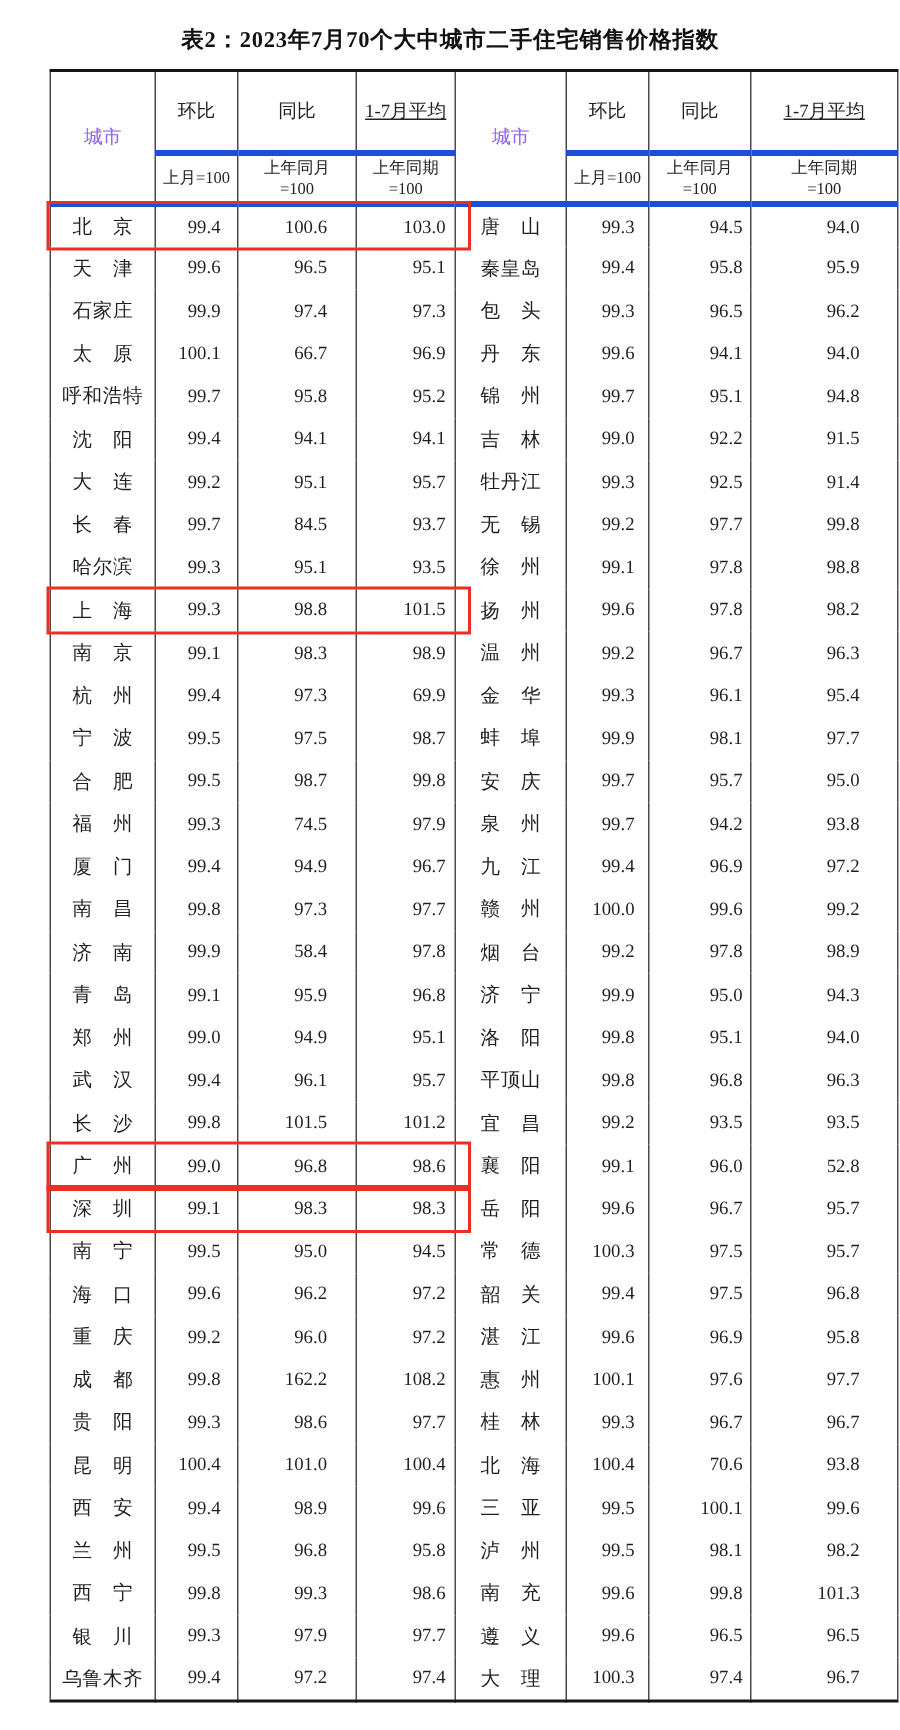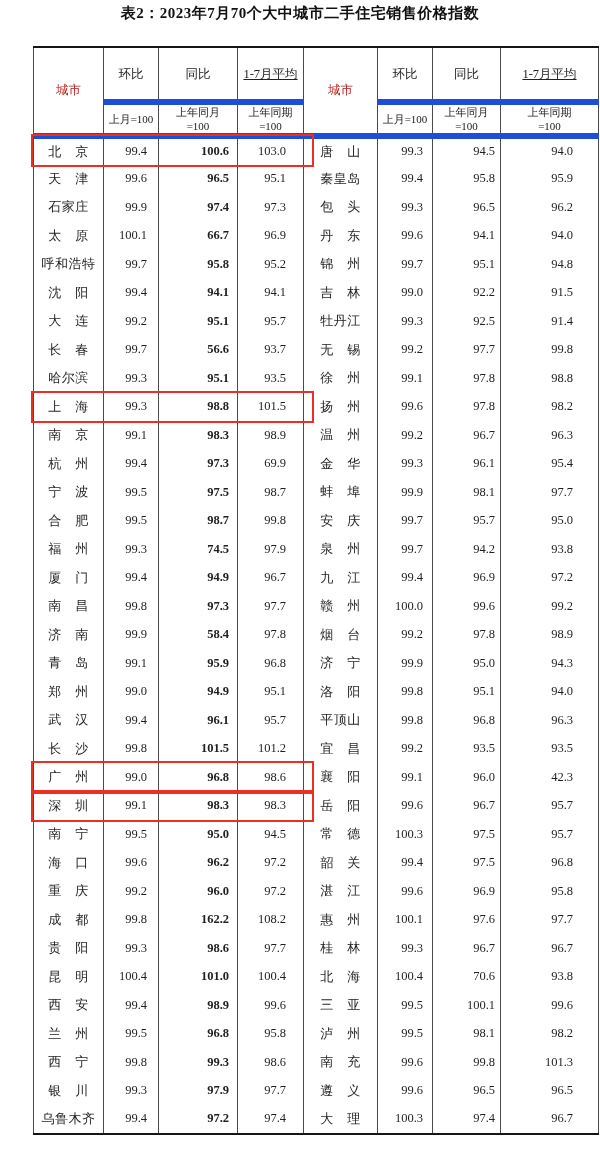--- a/index.html
+++ b/index.html
@@ -6,21 +6,21 @@
   html,body { width:600px; background:#ffffff; }
   body {
     position:relative;
     height:1153px;
     overflow:hidden;
     font-family:"Liberation Serif","DejaVu Serif",serif;
     color:#1f1f1f;
   }
   .page-title {
     position:absolute;
-    top:4px; left:0; width:600px;
+    top:17px; left:0; width:600px;
     text-align:center;
     font-size:15px;
     font-weight:bold;
     color:#111;
     letter-spacing:0.5px;
   }
   .table-wrapper {
     position:absolute;
     top:46px; left:33px;
     width:565px;
@@ -33,55 +33,55 @@
     border-bottom:2px solid #161616;
     border-left:1px solid #4a4a4a;
     border-right:1px solid #4a4a4a;
   }
   th, td {
     border-left:1px solid #4a4a4a;
     border-right:1px solid #4a4a4a;
     font-weight:normal;
     vertical-align:middle;
   }
-  thead th { border-bottom:6px solid #1d4ed8; }
+  thead th { border-bottom:4px solid #1d4ed8; }
   th.metric {
     height:55px;
     font-size:12.5px;
     text-align:center;
     color:#222;
     line-height:24px;
   }
   th.metric .wrapcap {
     display:inline-block;
     max-width:62px;
     line-height:24px;
     text-decoration:underline;
   }
   th.city-h {
     font-size:12.5px;
     text-align:center;
-    color:#b91c1c;
+    color:#8b5cf6;
   }
   th.base {
     height:34px;
     font-size:11px;
     line-height:14px;
     text-align:center;
     color:#222;
     padding:0 1px;
   }
   th.base .wrapcap { display:inline-block; max-width:62px; }
   th.base.nowrap { white-space:nowrap; }
   tbody td { height:28.5px; font-size:12.5px; }
   td.city { text-align:center; font-size:13px; letter-spacing:0.5px; }
   td.num  { text-align:right; }
   td.l-mom { padding-right:11px; }
-  td.l-yoy { padding-right:8px;font-weight:bold; }
-  td.l-avg { padding-right:17px; }
+  td.l-yoy { padding-right:19px; }
+  td.l-avg { padding-right:6px; }
   td.r-mom { padding-right:9px; }
   td.r-yoy { padding-right:5px; }
   td.r-avg { padding-right:25px; }
   .hl-box {
     position:absolute;
     left:-2px;
     width:283px;
     height:33px;
     border:2px solid #ec2f23;
     pointer-events:none;
@@ -191,21 +191,21 @@
           <td class="num l-yoy">95.1</td>
           <td class="num l-avg">95.7</td>
           <td class="city">牡丹江</td>
           <td class="num r-mom">99.3</td>
           <td class="num r-yoy">92.5</td>
           <td class="num r-avg">91.4</td>
         </tr>
         <tr>
           <td class="city">长　春</td>
           <td class="num l-mom">99.7</td>
-          <td class="num l-yoy">56.6</td>
+          <td class="num l-yoy">84.5</td>
           <td class="num l-avg">93.7</td>
           <td class="city">无　锡</td>
           <td class="num r-mom">99.2</td>
           <td class="num r-yoy">97.7</td>
           <td class="num r-avg">99.8</td>
         </tr>
         <tr>
           <td class="city">哈尔滨</td>
           <td class="num l-mom">99.3</td>
           <td class="num l-yoy">95.1</td>
@@ -346,21 +346,21 @@
           <td class="num r-avg">93.5</td>
         </tr>
         <tr>
           <td class="city">广　州</td>
           <td class="num l-mom">99.0</td>
           <td class="num l-yoy">96.8</td>
           <td class="num l-avg">98.6</td>
           <td class="city">襄　阳</td>
           <td class="num r-mom">99.1</td>
           <td class="num r-yoy">96.0</td>
-          <td class="num r-avg">42.3</td>
+          <td class="num r-avg">52.8</td>
         </tr>
         <tr>
           <td class="city">深　圳</td>
           <td class="num l-mom">99.1</td>
           <td class="num l-yoy">98.3</td>
           <td class="num l-avg">98.3</td>
           <td class="city">岳　阳</td>
           <td class="num r-mom">99.6</td>
           <td class="num r-yoy">96.7</td>
           <td class="num r-avg">95.7</td>

